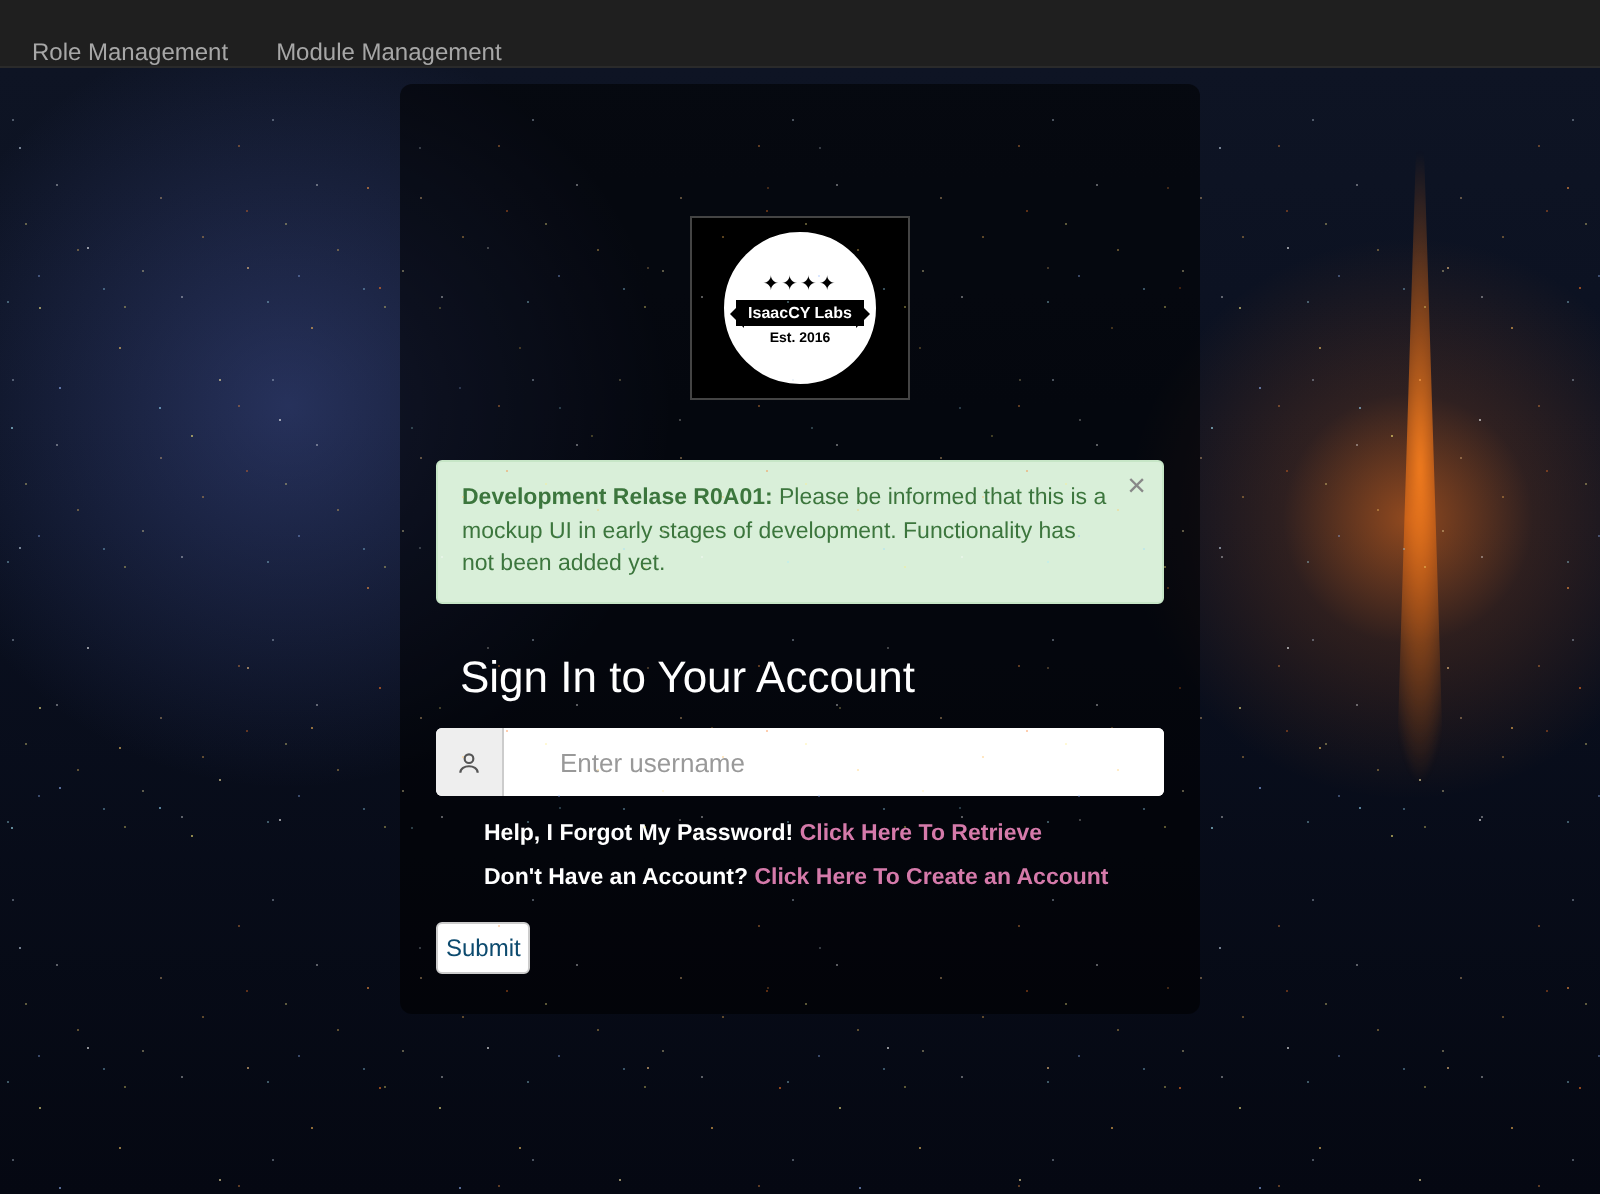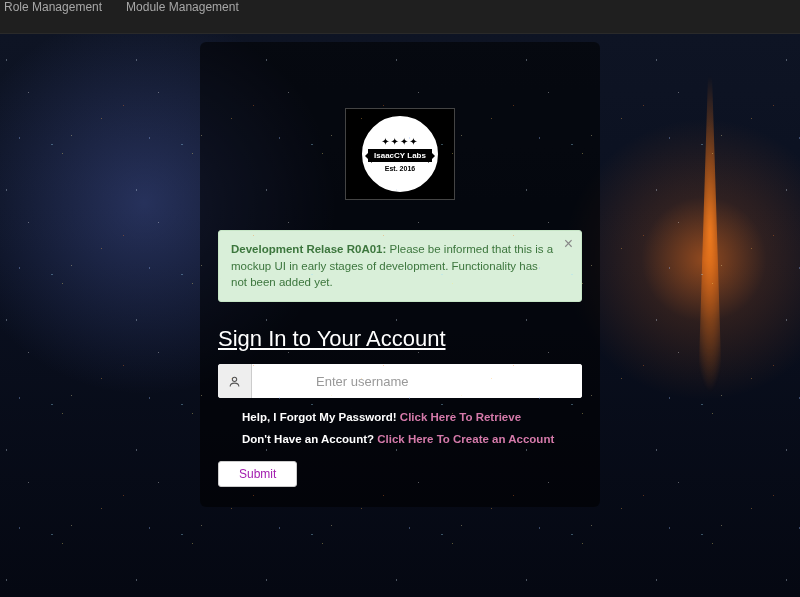--- a/index.html
+++ b/index.html
@@ -4,22 +4,22 @@
 <style>
   * { box-sizing: border-box; margin: 0; padding: 0; }
   html, body { width: 800px; height: 597px; overflow: hidden; font-family: "Helvetica Neue", Helvetica, Arial, sans-serif; }
   body { background: #000; color: #fff; }
 
   
   .navbar {
     height: 34px;
     background: #1f1f1f;
     display: flex;
-    align-items: flex-start;
-    padding: 0 4px;
+    align-items: flex-end;
+    padding: 0 16px;
     font-size: 12px;
     color: #a7a7a7;
     border-bottom: 1px solid #2a2a2a;
   }
   .navbar .nav-link { margin-right: 24px; cursor: pointer; }
 
   
   .bg {
     position: relative;
     width: 800px;
@@ -142,23 +142,22 @@
     font-size: 16px;
     color: #888;
     cursor: pointer;
     background: none;
     border: none;
   }
 
   h2.heading {
     font-size: 22px;
     font-weight: 400;
-    margin: 0 0 12px 0;
+    margin: 0 0 12px 12px;
     color: #fff;
-    text-decoration: underline;
   }
 
   .input-row {
     display: flex;
     background: #fff;
     border-radius: 3px;
     overflow: hidden;
     margin-bottom: 12px;
     height: 34px;
   }
@@ -172,41 +171,40 @@
     border-right: 1px solid #ccc;
     font-size: 13px;
   }
   .input-row input {
     flex: 1;
     border: none;
     padding: 0 28px;
     font-size: 13px;
     color: #000000;
     outline: none;
-    margin-left: 36px;
   }
   .input-row input::placeholder { color: #999; }
 
   .helper {
     font-size: 11.5px;
     font-weight: bold;
     color: #fff;
     margin-top: 6px;
     line-height: 1.35;
     padding-left: 24px;
   }
   .helper a { color: #d57aaa; text-decoration: none; cursor: pointer; }
 
   .submit-btn {
     margin-top: 14px;
     background: #fff;
-    color: #a21caf;
+    color: #0c4a6e;
     border: 1px solid #ccc;
     border-radius: 3px;
-    padding: 5px 20px;
+    padding: 5px 4px;
     font-size: 12px;
     cursor: pointer;
   }
 </style>
 </head>
 <body>
 
 <div class="navbar">
   <span class="nav-link">Role Management</span>
   <span class="nav-link">Module Management</span>

